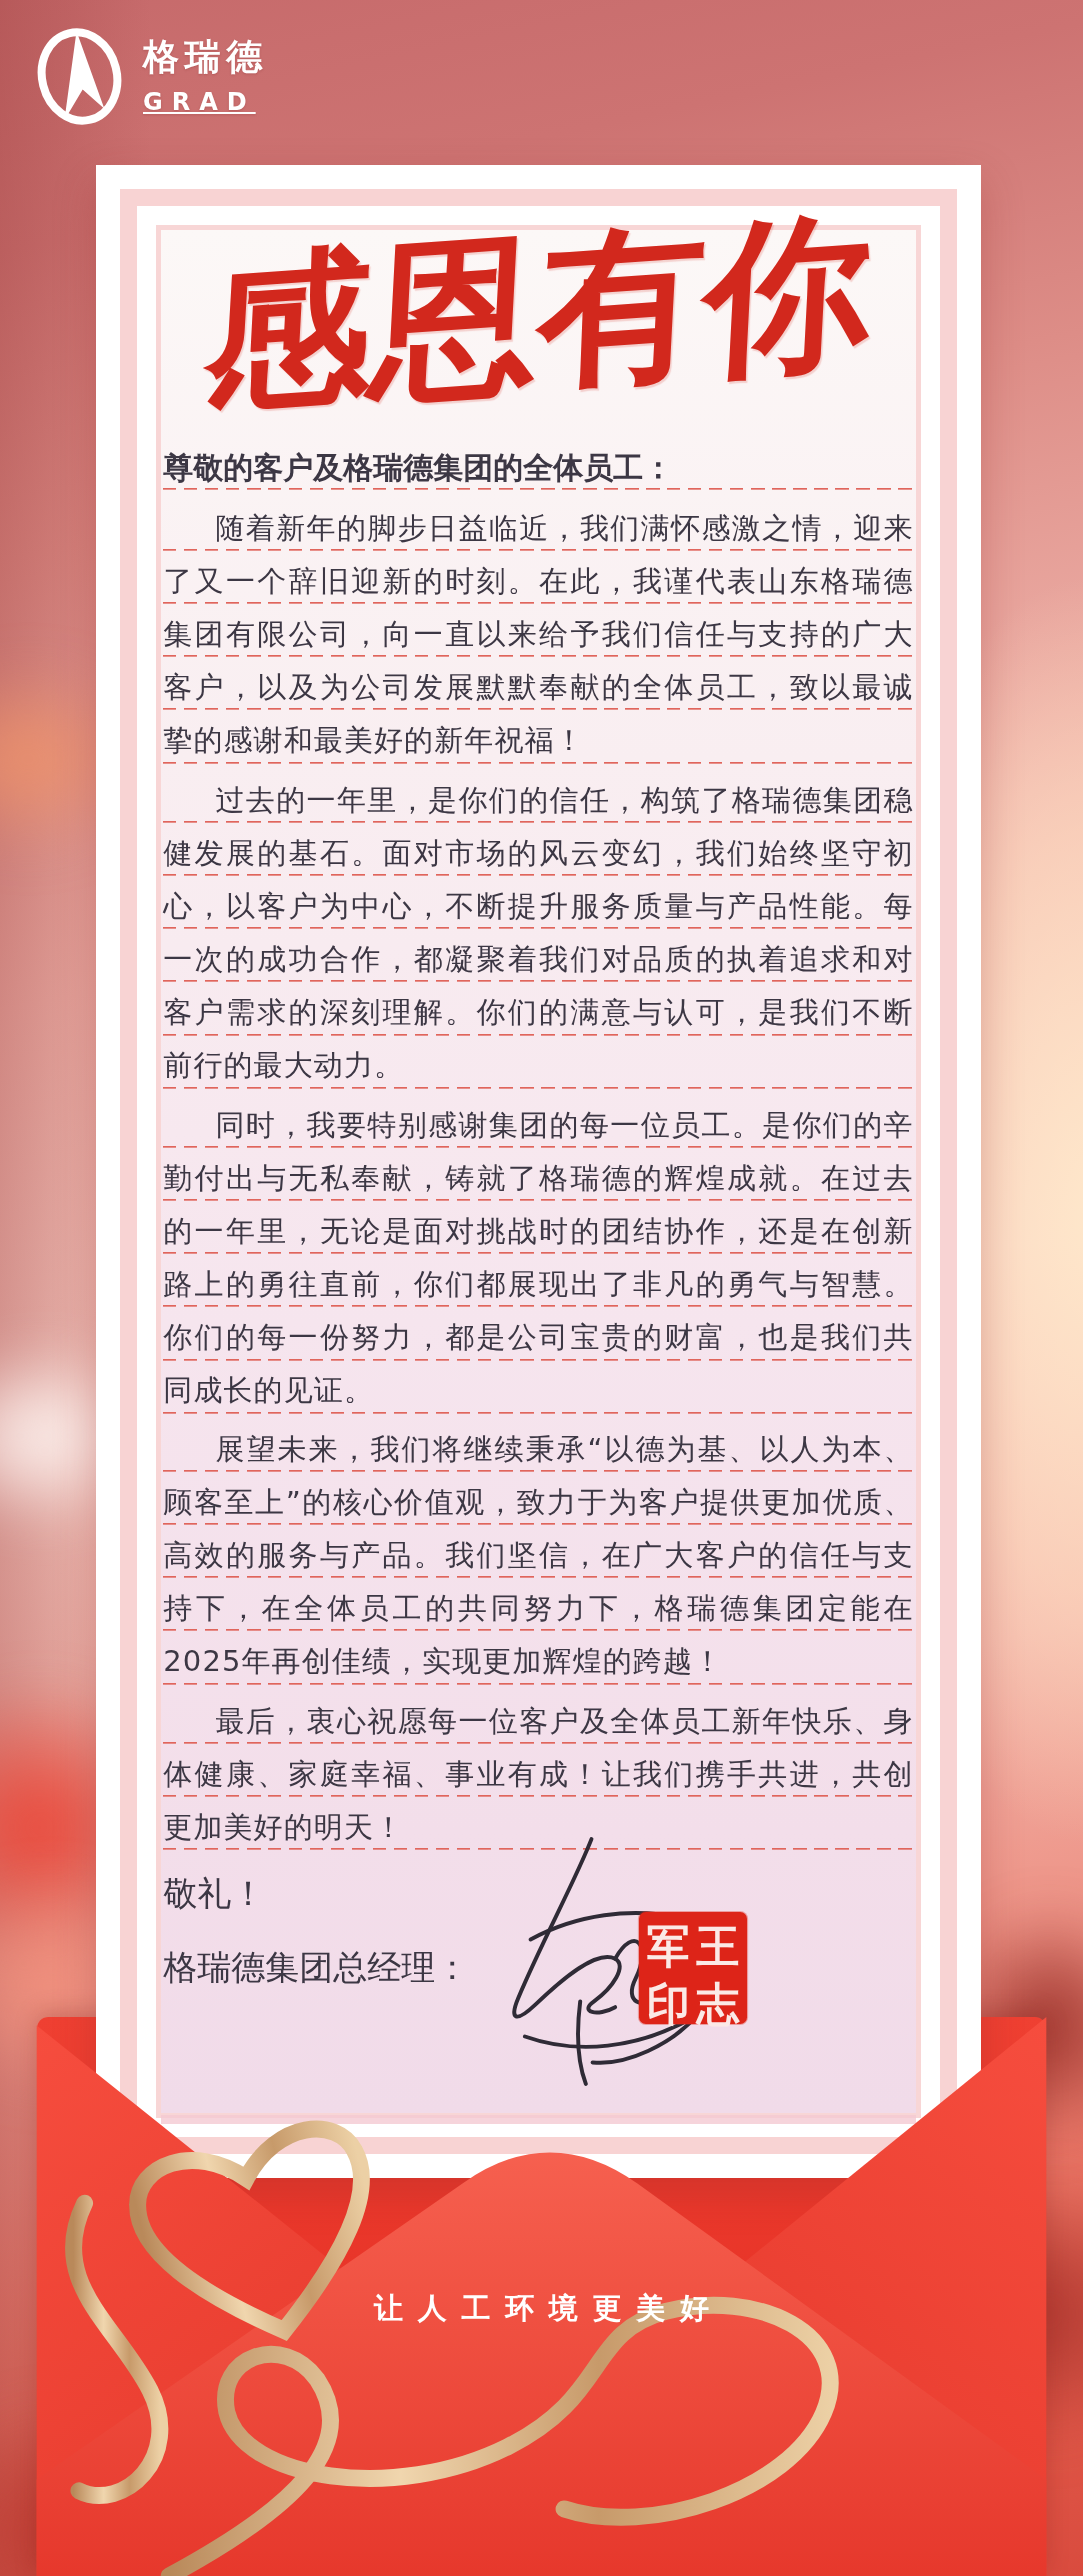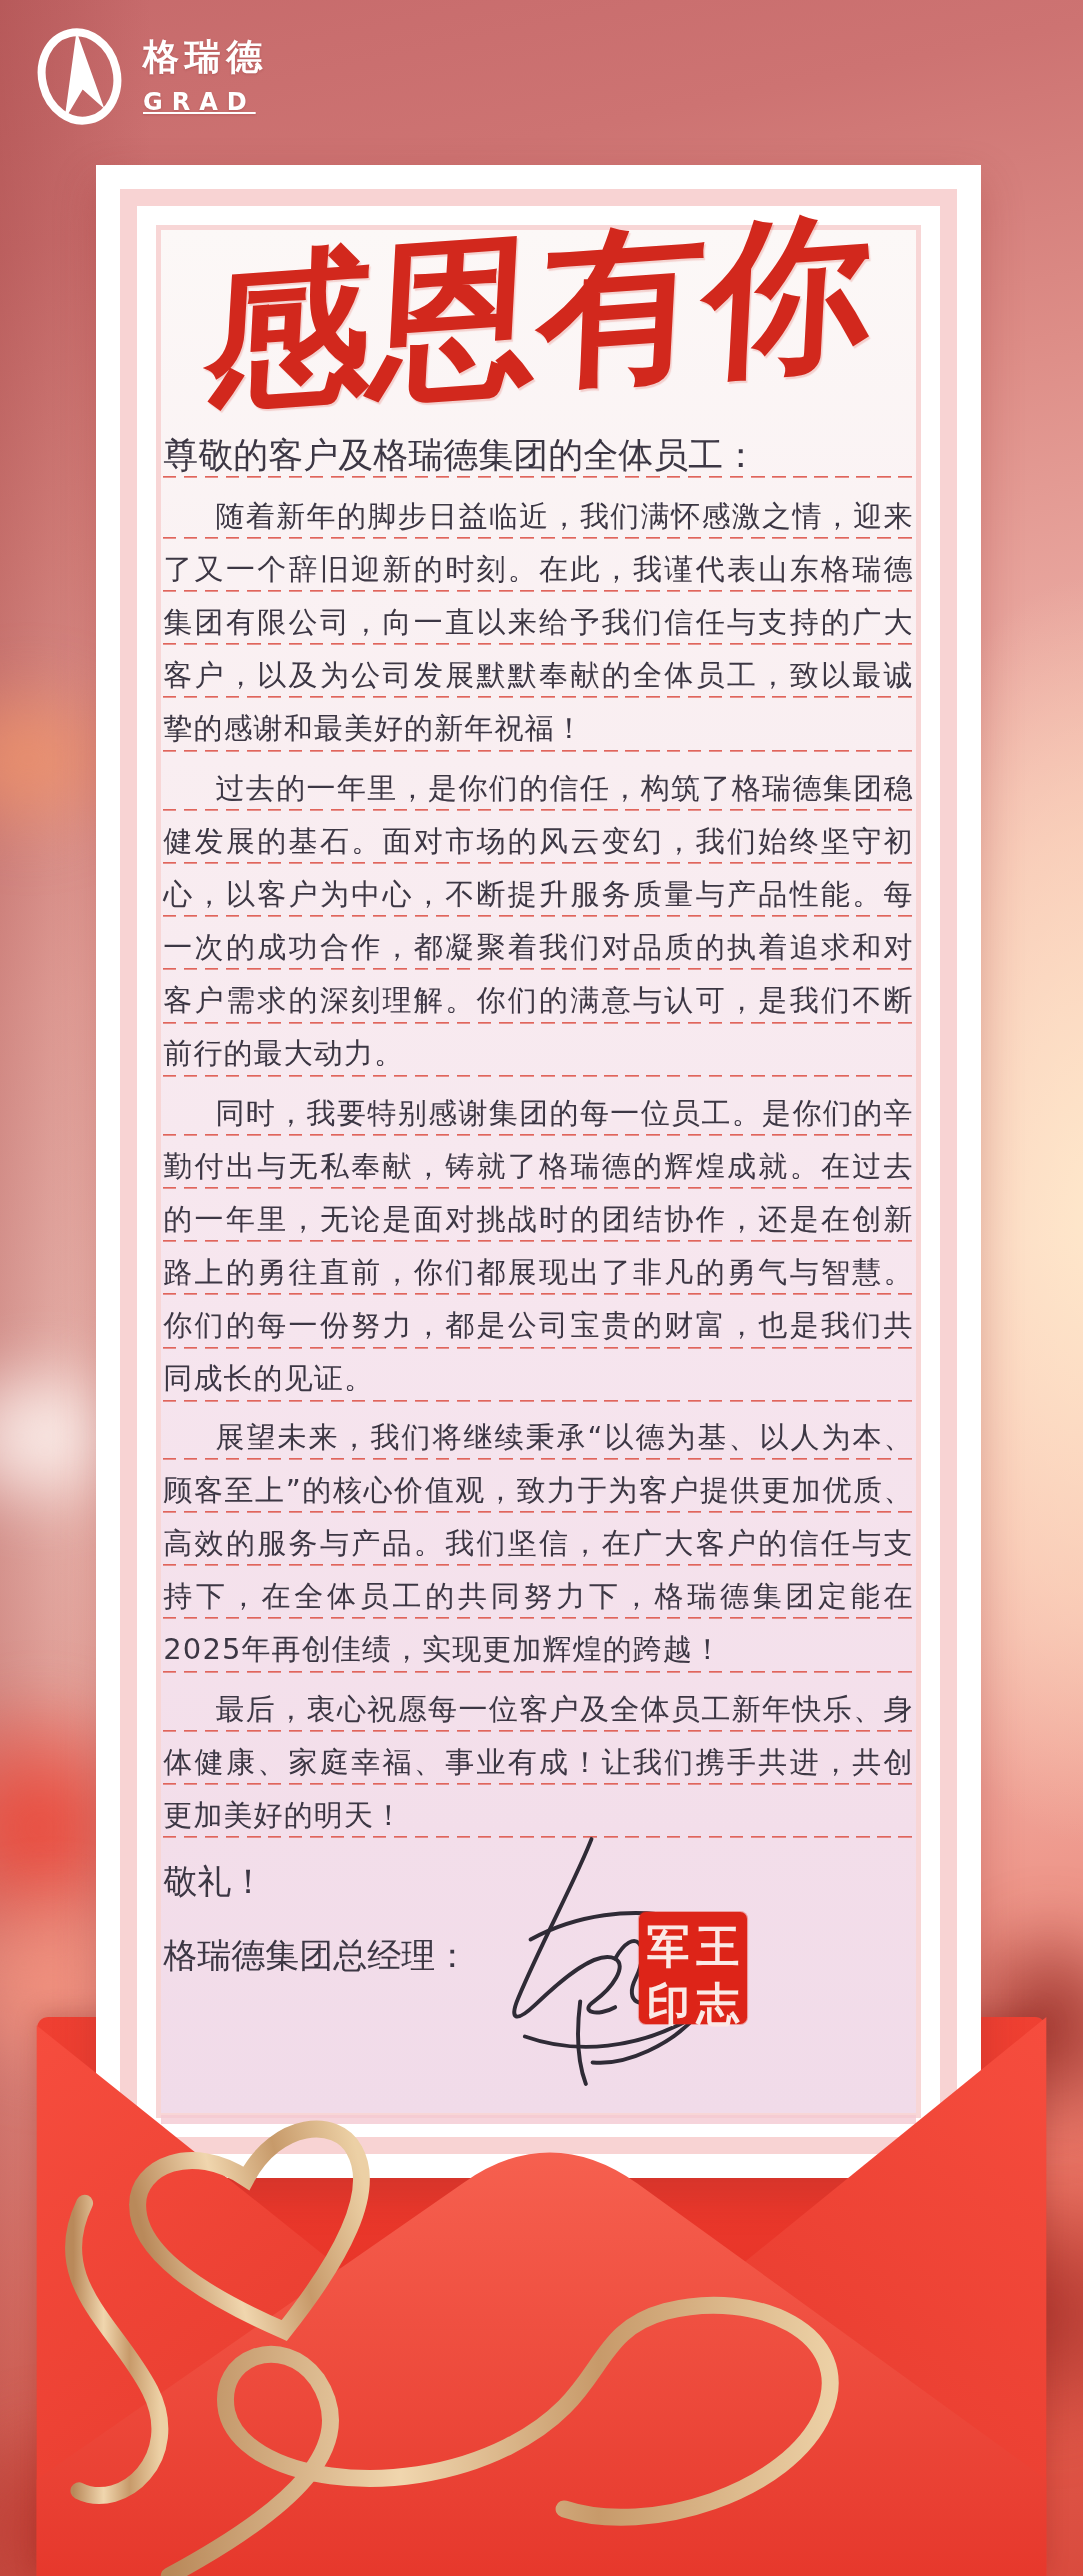--- a/index.html
+++ b/index.html
@@ -41,21 +41,21 @@
   .paper-inner{position:absolute;inset:65px;background:linear-gradient(180deg,#fcf8f7 0%,#f9eef1 28%,#f6e5ee 58%,#f3deea 85%,#f1dbe9 100%);}
   .paper-bottom-band{position:absolute;left:65px;right:65px;bottom:54px;height:9px;background:#f4c9d2;opacity:.8;}
 
   .cal-title{position:absolute;left:0;right:0;top:50px;text-align:center;
     font-size:167px;line-height:1.15;font-weight:bold;color:#d2281d;
     transform:rotate(-4deg) skewX(-7deg);
     font-family:"DejaVu Serif", serif;
     text-shadow:1.7px 2.3px 1.1px rgba(210,40,30,.18);}
 
   .letter-content{position:absolute;left:65px;right:65px;top:264px;padding:0 2.3px;color:#3c3744;}
-  .salutation{font-size:35px;line-height:53px;margin:0 0 8px 0;font-weight:400;}
+  .salutation{font-size:30px;line-height:53px;margin:12px 0 8px 0;font-weight:700;}
   .para{font-size:29px;line-height:53px;letter-spacing:1.1px;margin:0 0 6.8px 0;text-indent:1.8em;font-weight:500;text-align:justify;}
   .regards1{font-size:34px;line-height:45px;margin-top:26px;}
   .regards2{font-size:34px;line-height:45px;margin-top:17px;}
   .signoff{font-size:34px;line-height:45px;margin-top:29px;}
 
   .signature{position:absolute;left:350px;top:1664px;width:265px;height:265px;}
   .seal{position:absolute;left:543px;top:1747px;width:108px;height:112px;background:#dd2418;border-radius:6.8px;
     display:grid;grid-template-columns:1fr 1fr;padding:5.6px 4.5px;
     box-shadow:0 0 0 1.1px rgba(221,36,24,.35);}
   .seal span{display:flex;align-items:center;justify-content:center;color:#fbe9e6;font-weight:bold;font-size:43px;
@@ -144,20 +144,21 @@
     <polygon points="65,15 1285,991 65,991" fill="url(#gradL)"></polygon>
     <polygon points="1855,0 635,991 1855,991" fill="url(#gradR)"></polygon>
     <path d="M65,991 L65,820 L820,295 Q975,185 1130,295 L1855,820 L1855,991 Z" fill="url(#gradF)"></path>
     <g fill="none" stroke="url(#goldG)" stroke-width="30" stroke-linecap="round">
       <path d="M470,560 C340,460 250,360 272,280 C288,215 392,196 470,282 C548,196 652,215 668,280 C690,360 600,460 470,560 Z" transform="rotate(-14 470 420)"></path>
       <path d="M150,330 C82,470 206,545 266,662 C326,780 218,878 140,840"></path>
       <path d="M300,991 C520,872 640,760 562,642 C502,560 382,600 402,700 C430,820 700,862 900,762 C1080,672 1040,560 1180,522 C1340,480 1520,562 1460,702 C1400,842 1150,922 1000,872"></path>
     </g>
   </svg>
 
+  <div class="slogan">让人工环境更美好</div>
 
   <div class="logo">
     <svg class="logo-emblem" viewBox="0 0 100 118">
       <g fill="none" stroke="#ffffff" stroke-width="9">
         <ellipse cx="50" cy="59" rx="42" ry="50" transform="rotate(-14 50 59)"></ellipse>
       </g>
       <path fill="#ffffff" d="M52 8 L74 98 L52 74 L28 106 Z" transform="rotate(-6 50 59)"></path>
     </svg>
     <div class="logo-text">
       <div class="logo-cn">格瑞德</div>

